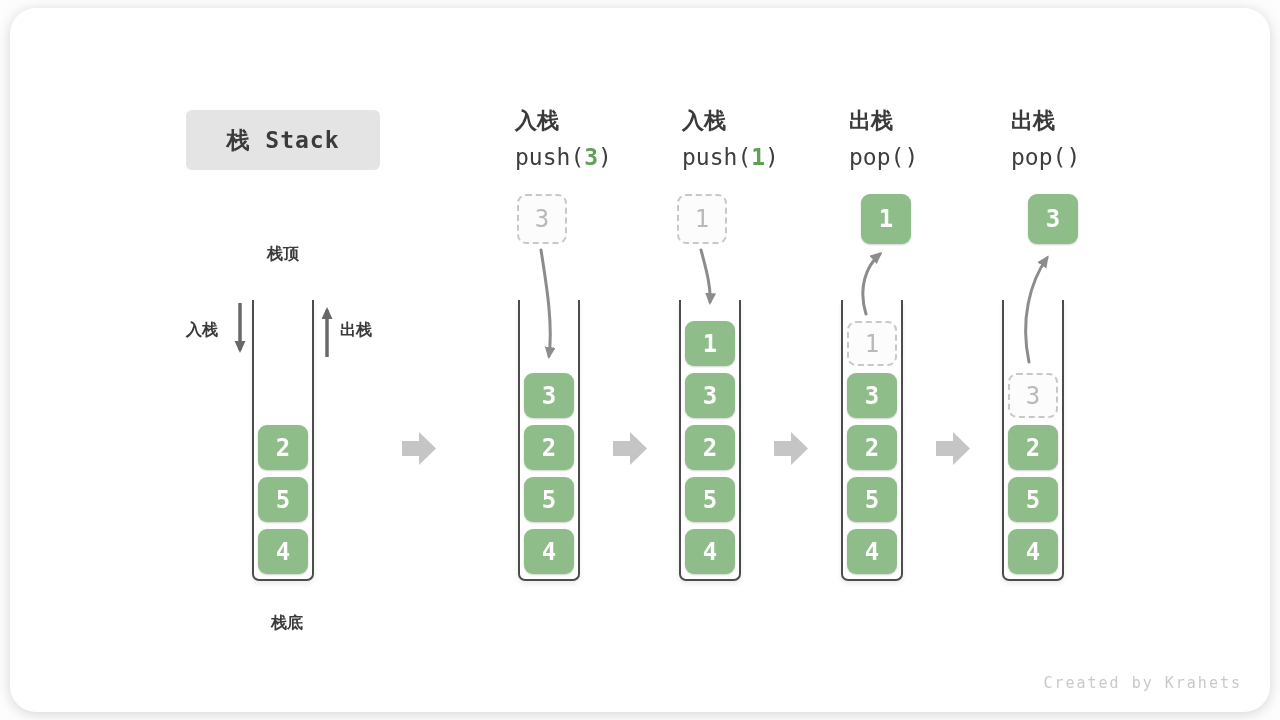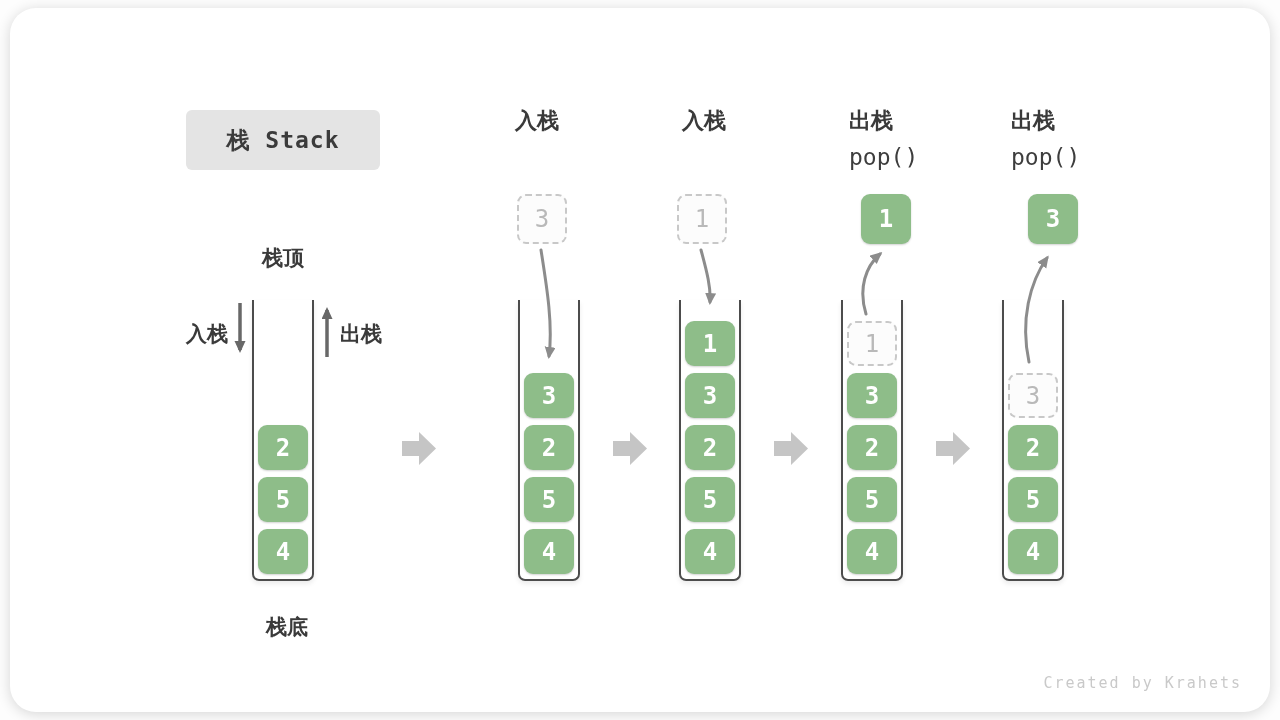--- a/index.html
+++ b/index.html
@@ -29,44 +29,46 @@
   .cell { position:absolute; width:50px; height:45px; border-radius:9px;
           background:#8ebd89; color:#ffffff; display:flex; align-items:center;
           justify-content:center; font-family:"DejaVu Sans Mono", monospace;
           font-size:24px; font-weight:700; box-shadow:0 1px 2px rgba(0,0,0,.18); }
   .ghost { position:absolute; width:50px; height:45px; border-radius:9px;
            background:#fcfcfc; border:2px dashed #c8c8c8; color:#b9b9b9;
            display:flex; align-items:center; justify-content:center;
            font-family:"DejaVu Sans Mono", monospace; font-size:24px; font-weight:500; }
   .float-box { position:absolute; top:194px; width:50px; height:50px; }
 
-  .zh-label { position:absolute; font-size:21px; font-weight:700; color:#3a3a3a;text-align:right; }
+  .zh-label { position:absolute; font-size:16px; font-weight:700; color:#3a3a3a;text-align:right; }
   .centered { display:flex; align-items:center; justify-content:center; }
 
   svg.overlay { position:absolute; left:0; top:0; width:1280px; height:720px;
                 pointer-events:none; }
 
   .watermark { position:absolute; right:38px; top:674px;
                font-family:"DejaVu Sans Mono", monospace; font-size:15px;
                color:#c9c9c9; letter-spacing:2px; }
 </style>
 </head>
 <body>
 
 <div class="card"></div>
 
 <div class="stage">
 
   <div class="title-box">栈 Stack</div>
 
   <div class="op-col" style="left:515px">
     <div class="op-action">入栈</div>
+    <div class="op-code"><span>push(</span><span class="op-arg">3</span><span>)</span></div>
   </div>
   <div class="op-col" style="left:682px">
     <div class="op-action">入栈</div>
+    <div class="op-code"><span>push(</span><span class="op-arg">1</span><span>)</span></div>
   </div>
   <div class="op-col" style="left:849px">
     <div class="op-action">出栈</div>
     <div class="op-code"><span>pop(</span><span class="op-arg"></span><span>)</span></div>
   </div>
   <div class="op-col" style="left:1011px">
     <div class="op-action">出栈</div>
     <div class="op-code"><span>pop(</span><span class="op-arg"></span><span>)</span></div>
   </div>
 

